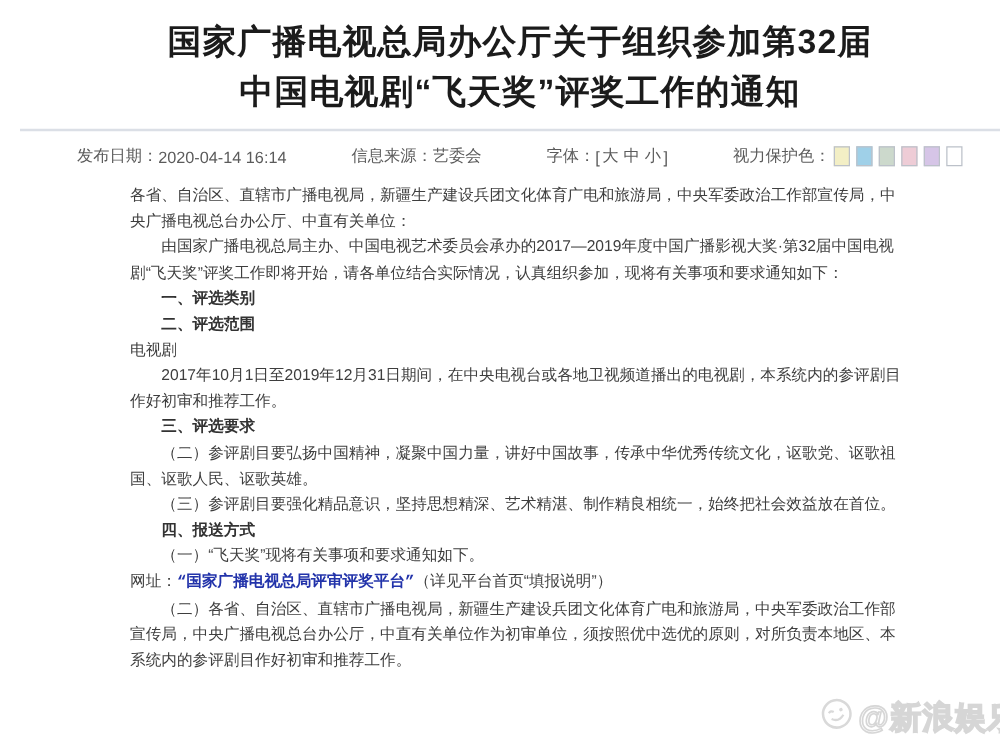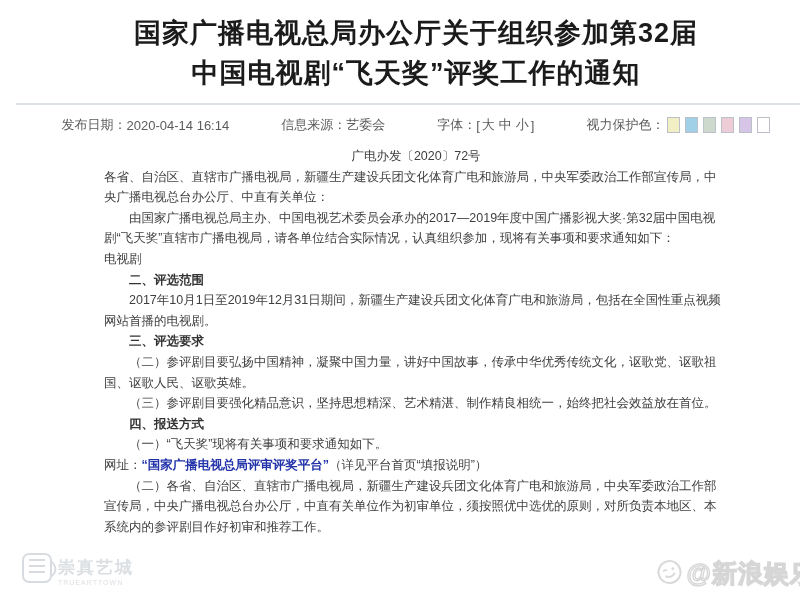--- a/index.html
+++ b/index.html
@@ -19,21 +19,21 @@
   }
   .meta-item { display:inline-flex; align-items:center; }
   .font-size-opt { cursor:pointer; padding:0 2px; }
   .swatches { display:inline-flex; gap:5px; margin-left:3px; align-items:center; }
   .swatch { width:11px; height:14px; border:1px solid #bcc1c9; display:inline-block; cursor:pointer; }
   .content { padding:5px 88px 0; font-size:12.5px; color:#3e3e3e; }
   .para { margin:0; line-height:20.6px; }
   .para.center { text-align:center; }
   .para.indent { text-indent:2em; }
   .para.heading { text-indent:2em; font-weight:bold; color:#333; }
-  .doc-link { color:#2233aa; font-weight:bold; cursor:pointer; }
+  .doc-link { color:#2233aa; font-weight:bold; cursor:pointer;font-family:Liberation Mono, monospace; }
   
   .wm-left {
     position:absolute; left:6px; bottom:6px; display:flex; align-items:flex-start;
     gap:6px; color:#d6dade; opacity:.85; pointer-events:none;
   }
   .wm-bubble {
     width:30px; height:30px; border:2px solid #d2d7dc; border-radius:7px;
     position:relative; box-sizing:border-box;
   }
   .wm-bubble i {
@@ -92,46 +92,35 @@
           <span class="swatch" style="background: rgb(159, 208, 232);"></span>
           <span class="swatch" style="background: rgb(204, 217, 204);"></span>
           <span class="swatch" style="background: rgb(238, 204, 214);"></span>
           <span class="swatch" style="background: rgb(214, 197, 231);"></span>
           <span class="swatch" style="background: rgb(255, 255, 255);"></span>
         </span>
     </span>
   </div>
 
   <div class="content" id="paragraphs">
-      <p class="para center">广电办发〔2020〕72号</p>
       <p class="para plain">各省、自治区、直辖市广播电视局，新疆生产建设兵团文化体育广电和旅游局，中央军委政治工作部宣传局，中央广播电视总台办公厅、中直有关单位：</p>
-      <p class="para indent">由国家广播电视总局主办、中国电视艺术委员会承办的2017—2019年度中国广播影视大奖·第32届中国电视剧“飞天奖”直辖市广播电视局，请各单位结合实际情况，认真组织参加，现将有关事项和要求通知如下：</p>
+      <p class="para indent">由国家广播电视总局主办、中国电视艺术委员会承办的2017—2019年度中国广播影视大奖·第32届中国电视剧“飞天奖”评奖工作即将开始，请各单位结合实际情况，认真组织参加，现将有关事项和要求通知如下：</p>
+      <p class="para heading">一、评选类别</p>
+      <p class="para heading">二、评选范围</p>
       <p class="para plain">电视剧</p>
-      <p class="para heading">二、评选范围</p>
-      <p class="para indent">2017年10月1日至2019年12月31日期间，新疆生产建设兵团文化体育广电和旅游局，包括在全国性重点视频网站首播的电视剧。</p>
+      <p class="para indent">2017年10月1日至2019年12月31日期间，在中央电视台或各地卫视频道播出的电视剧，本系统内的参评剧目作好初审和推荐工作。</p>
       <p class="para heading">三、评选要求</p>
       <p class="para indent">（二）参评剧目要弘扬中国精神，凝聚中国力量，讲好中国故事，传承中华优秀传统文化，讴歌党、讴歌祖国、讴歌人民、讴歌英雄。</p>
       <p class="para indent">（三）参评剧目要强化精品意识，坚持思想精深、艺术精湛、制作精良相统一，始终把社会效益放在首位。</p>
       <p class="para heading">四、报送方式</p>
       <p class="para indent">（一）“飞天奖”现将有关事项和要求通知如下。</p>
       <p class="para link"><span>网址：</span><span class="doc-link">“国家广播电视总局评审评奖平台”</span><span>（详见平台首页“填报说明”）</span></p>
       <p class="para indent">（二）各省、自治区、直辖市广播电视局，新疆生产建设兵团文化体育广电和旅游局，中央军委政治工作部宣传局，中央广播电视总台办公厅，中直有关单位作为初审单位，须按照优中选优的原则，对所负责本地区、本系统内的参评剧目作好初审和推荐工作。</p>
     </div>
 
-  <div class="wm-left">
-    <span class="wm-bubble">
-        <i></i>
-        <i></i>
-        <i></i>
-      </span>
-    <span class="wm-left-text">
-      <div class="wm-cn">崇真艺城</div>
-      <div class="wm-en">TRUEARTTOWN</div>
-    </span>
-  </div>
 
   <div class="wm-right">
     <span class="wm-face">
       <svg width="26" height="26" viewBox="0 0 26 26" fill="none">
         <circle cx="13" cy="13" r="11" stroke="#d9d9d9" stroke-width="2"></circle>
         <path d="M7 11 q2 -2 4 0" stroke="#d9d9d9" stroke-width="1.8" fill="none"></path>
         <circle cx="17" cy="10.5" r="1.4" fill="#d9d9d9"></circle>
         <path d="M8 16 q5 4 10 -1" stroke="#d9d9d9" stroke-width="1.8" fill="none"></path>
       </svg>
     </span>

